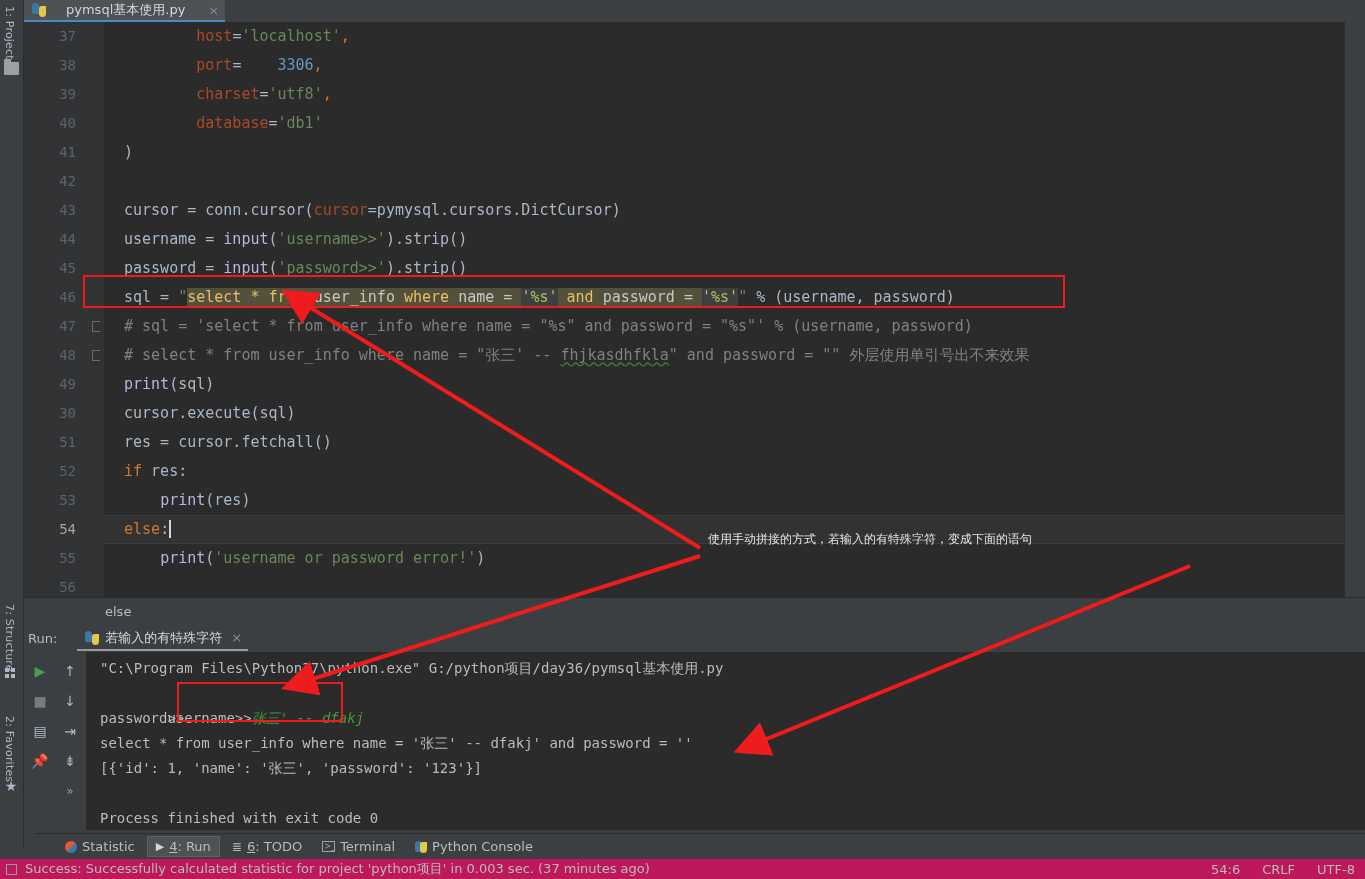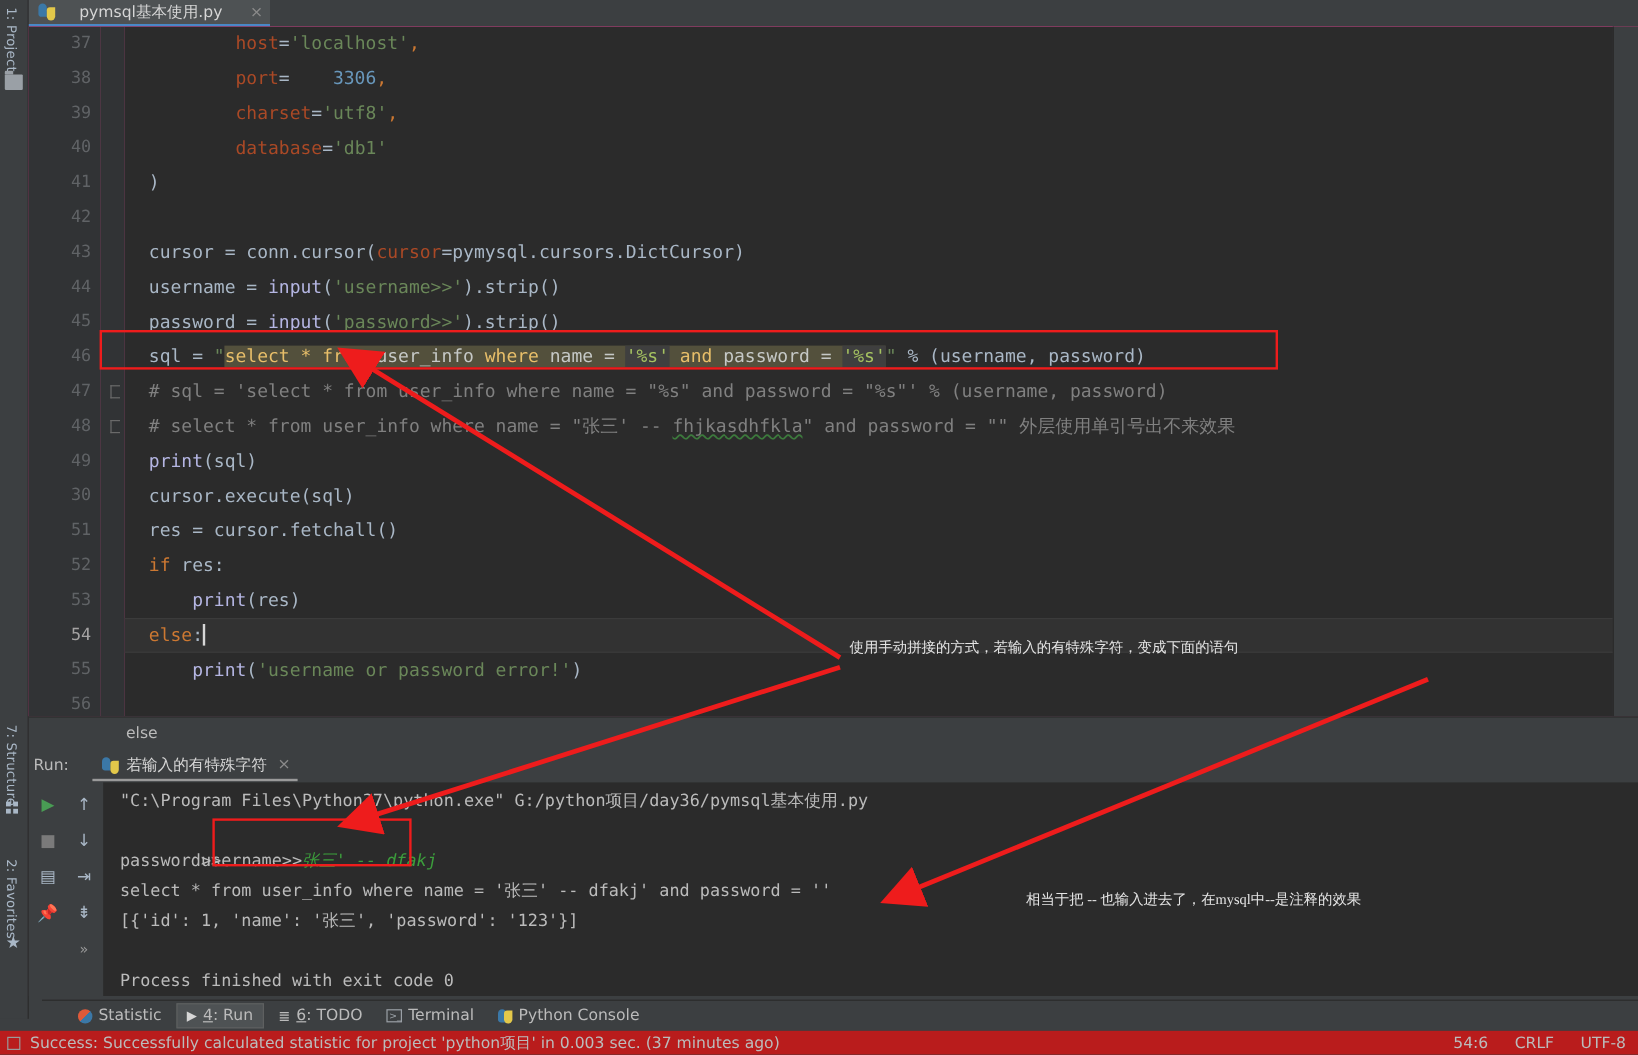--- a/index.html
+++ b/index.html
@@ -176,21 +176,21 @@
   .bot-item {
     display: flex; align-items: center; gap: 5px;
     font-size: 13px; color: #bbbbbb; padding: 2px 8px; height: 21px;
   }
   .bot-item.active { background: #4e5254; border: 1px solid #5e6060; }
   .bot-item u { text-decoration: underline; }
 
   
   .statusbar {
     position: absolute; left: 0; top: 859px; width: 1365px; height: 20px;
-    background: #b91c1c; display: flex; align-items: center;
+    background: #be185d; display: flex; align-items: center;
     font-size: 13px; color: #bbbbbb; padding-left: 6px;
   }
   .status-msg { margin-left: 8px; }
   .status-right {
     position: absolute; right: 10px; display: flex; gap: 22px;
   }
   .sq-icon {
     width: 11px; height: 11px; border: 1px solid #9a9a9a;
   }
 
@@ -441,16 +441,15 @@
       </defs>
 
       <line x1="700" y1="548" x2="298" y2="300" stroke="#ee1c1c" stroke-width="4" marker-end="url(#ah)"></line>
 
       <line x1="700" y1="556" x2="300" y2="683" stroke="#ee1c1c" stroke-width="4" marker-end="url(#ah)"></line>
 
       <line x1="1190" y1="566" x2="752" y2="745" stroke="#ee1c1c" stroke-width="4" marker-end="url(#ah)"></line>
     </svg>
 
     <div class="anno-text" style="left:708px; top:531px;">使用手动拼接的方式，若输入的有特殊字符，变成下面的语句</div>
-    <div class="anno-text" style="left:855px; top:741px;">相当于把 -- 也输入进去了，在mysql中--是注释的效果</div>
   </div>
 
 </div>
 
 </body></html>

